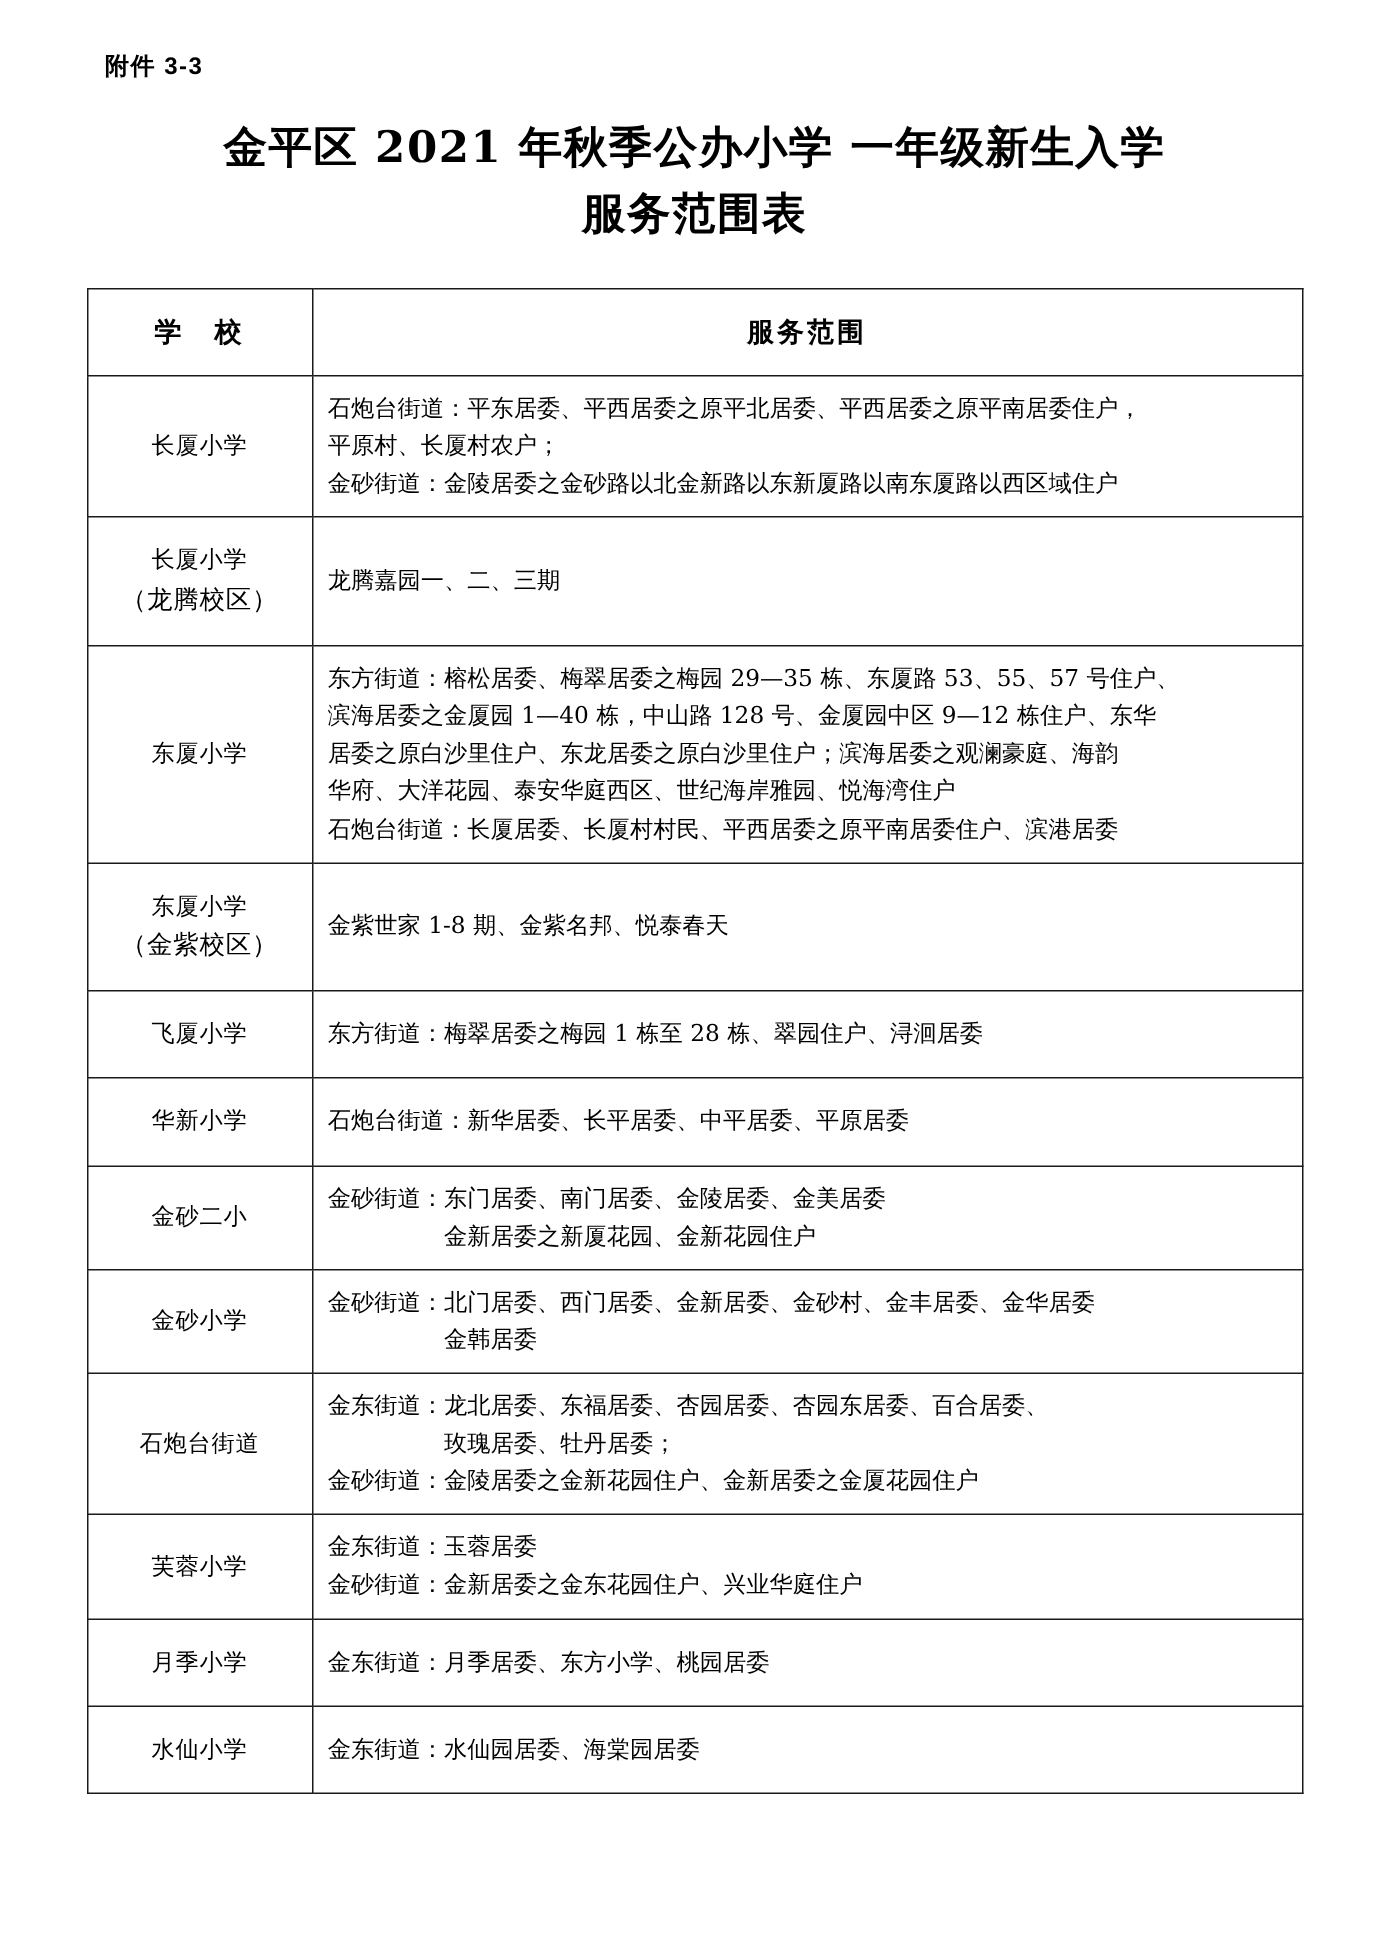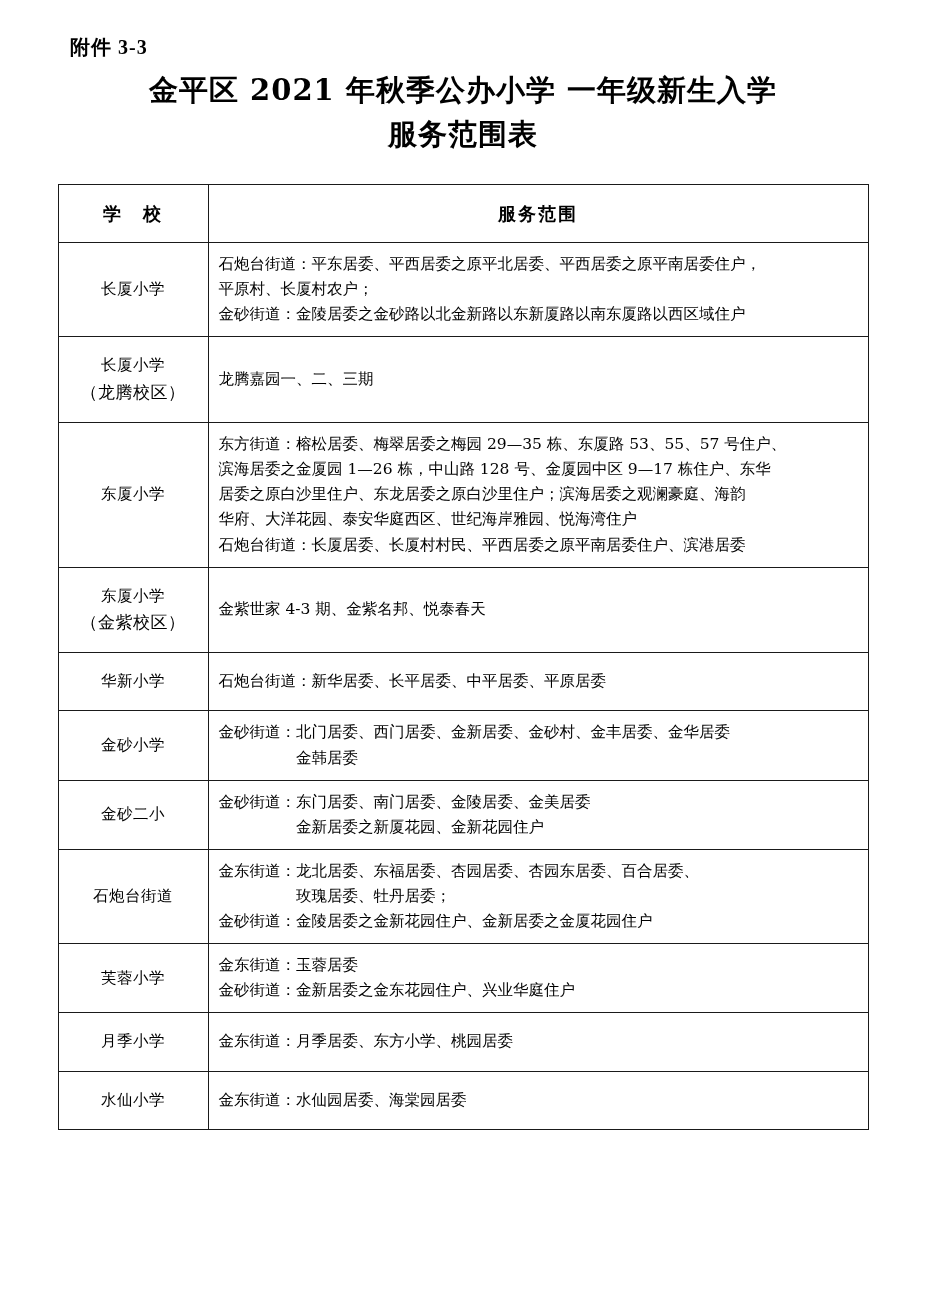--- a/index.html
+++ b/index.html
@@ -15,33 +15,33 @@
     position: relative;
   }
   .page {
     width: 926px;
     min-height: 1294px;
     box-sizing: border-box;
     padding: 28px 56px 20px 56px;
     background: #ffffff;
   }
   .attachment-label {
-    font-family: Liberation Serif, serif;
-    font-size: 20px;
+    font-family: Liberation Sans, sans-serif;
+    font-size: 16px;
     font-weight: 700;
     letter-spacing: 1px;
     margin: 6px 0 0 14px;
   }
   .doc-title {
     font-family: "DejaVu Serif", "Liberation Serif", serif;
     font-size: 29px;
     font-weight: 700;
     text-align: center;
     line-height: 1.5;
-    margin: 8px auto 6px auto;
+    margin: 22px auto 6px auto;
     width: 720px;
     letter-spacing: 1px;
   }
   .doc-title .line2 {
     display: block;
   }
   table.range-table {
     border-collapse: collapse;
     width: 810px;
     margin: 28px auto 0 auto;
@@ -119,50 +119,56 @@
         <tr class="tall">
           <td class="school"><span>长厦小学</span><span class="sub">（龙腾校区）</span></td>
           <td class="range">
             <span class="ln">龙腾嘉园一、二、三期</span>
           </td>
         </tr>
         <tr>
           <td class="school"><span>东厦小学</span></td>
           <td class="range">
             <span class="ln">东方街道：榕松居委、梅翠居委之梅园 29—35 栋、东厦路 53、55、57 号住户、</span>
-            <span class="ln">滨海居委之金厦园 1—26 栋，中山路 128 号、金厦园中区 9—17 栋住户、东华</span>
+            <span class="ln">滨海居委之金厦园 1—40 栋，中山路 128 号、金厦园中区 9—12 栋住户、东华</span>
             <span class="ln">居委之原白沙里住户、东龙居委之原白沙里住户；滨海居委之观澜豪庭、海韵</span>
             <span class="ln">华府、大洋花园、泰安华庭西区、世纪海岸雅园、悦海湾住户</span>
             <span class="ln">石炮台街道：长厦居委、长厦村村民、平西居委之原平南居委住户、滨港居委</span>
           </td>
         </tr>
         <tr class="tall">
           <td class="school"><span>东厦小学</span><span class="sub">（金紫校区）</span></td>
           <td class="range">
-            <span class="ln">金紫世家 4-3 期、金紫名邦、悦泰春天</span>
+            <span class="ln">金紫世家 1-8 期、金紫名邦、悦泰春天</span>
+          </td>
+        </tr>
+        <tr class="tall">
+          <td class="school"><span>飞厦小学</span></td>
+          <td class="range">
+            <span class="ln">东方街道：梅翠居委之梅园 1 栋至 28 栋、翠园住户、浔洄居委</span>
           </td>
         </tr>
         <tr class="tall">
           <td class="school"><span>华新小学</span></td>
           <td class="range">
             <span class="ln">石炮台街道：新华居委、长平居委、中平居委、平原居委</span>
           </td>
         </tr>
         <tr>
+          <td class="school"><span>金砂二小</span></td>
+          <td class="range">
+            <span class="ln">金砂街道：东门居委、南门居委、金陵居委、金美居委</span>
+            <span class="ln">　　　　　金新居委之新厦花园、金新花园住户</span>
+          </td>
+        </tr>
+        <tr>
           <td class="school"><span>金砂小学</span></td>
           <td class="range">
             <span class="ln">金砂街道：北门居委、西门居委、金新居委、金砂村、金丰居委、金华居委</span>
             <span class="ln">　　　　　金韩居委</span>
-          </td>
-        </tr>
-        <tr>
-          <td class="school"><span>金砂二小</span></td>
-          <td class="range">
-            <span class="ln">金砂街道：东门居委、南门居委、金陵居委、金美居委</span>
-            <span class="ln">　　　　　金新居委之新厦花园、金新花园住户</span>
           </td>
         </tr>
         <tr>
           <td class="school"><span>石炮台街道</span></td>
           <td class="range">
             <span class="ln">金东街道：龙北居委、东福居委、杏园居委、杏园东居委、百合居委、</span>
             <span class="ln">　　　　　玫瑰居委、牡丹居委；</span>
             <span class="ln">金砂街道：金陵居委之金新花园住户、金新居委之金厦花园住户</span>
           </td>
         </tr>

